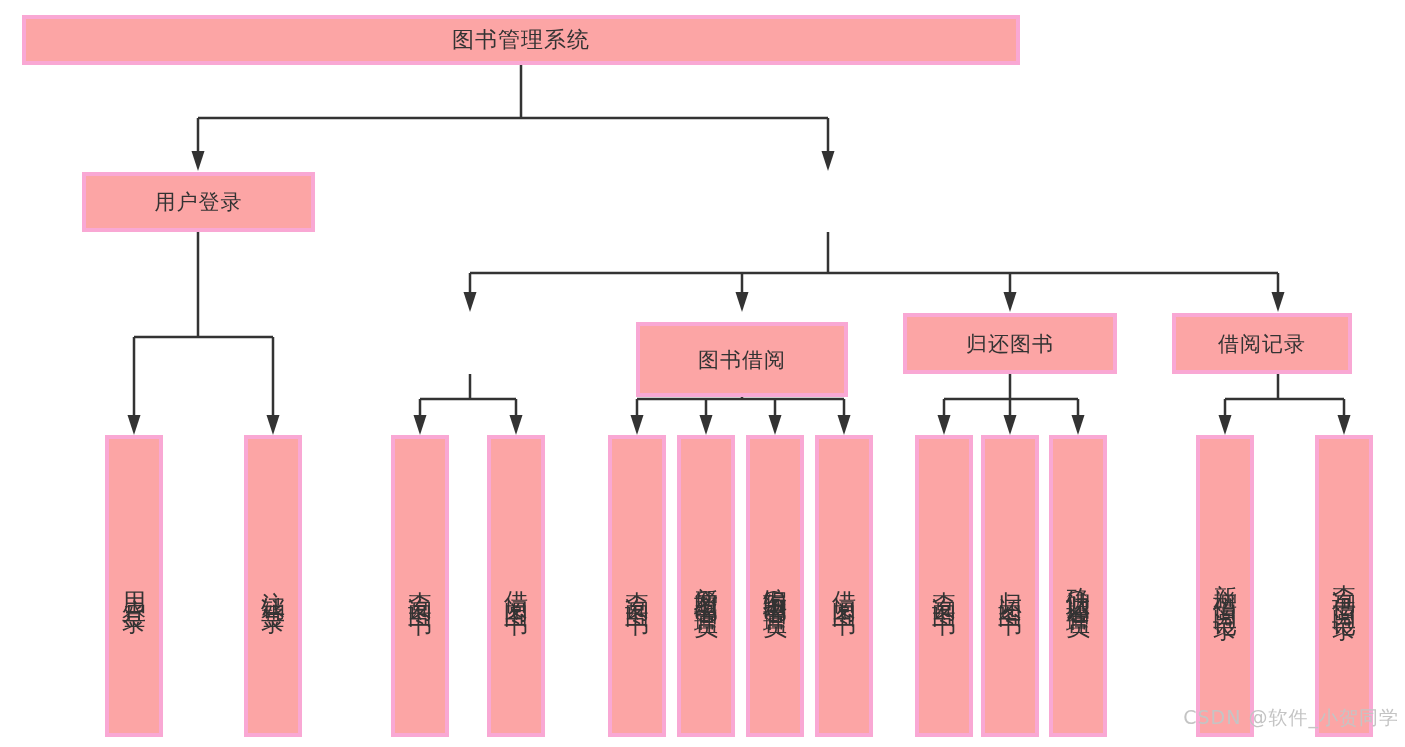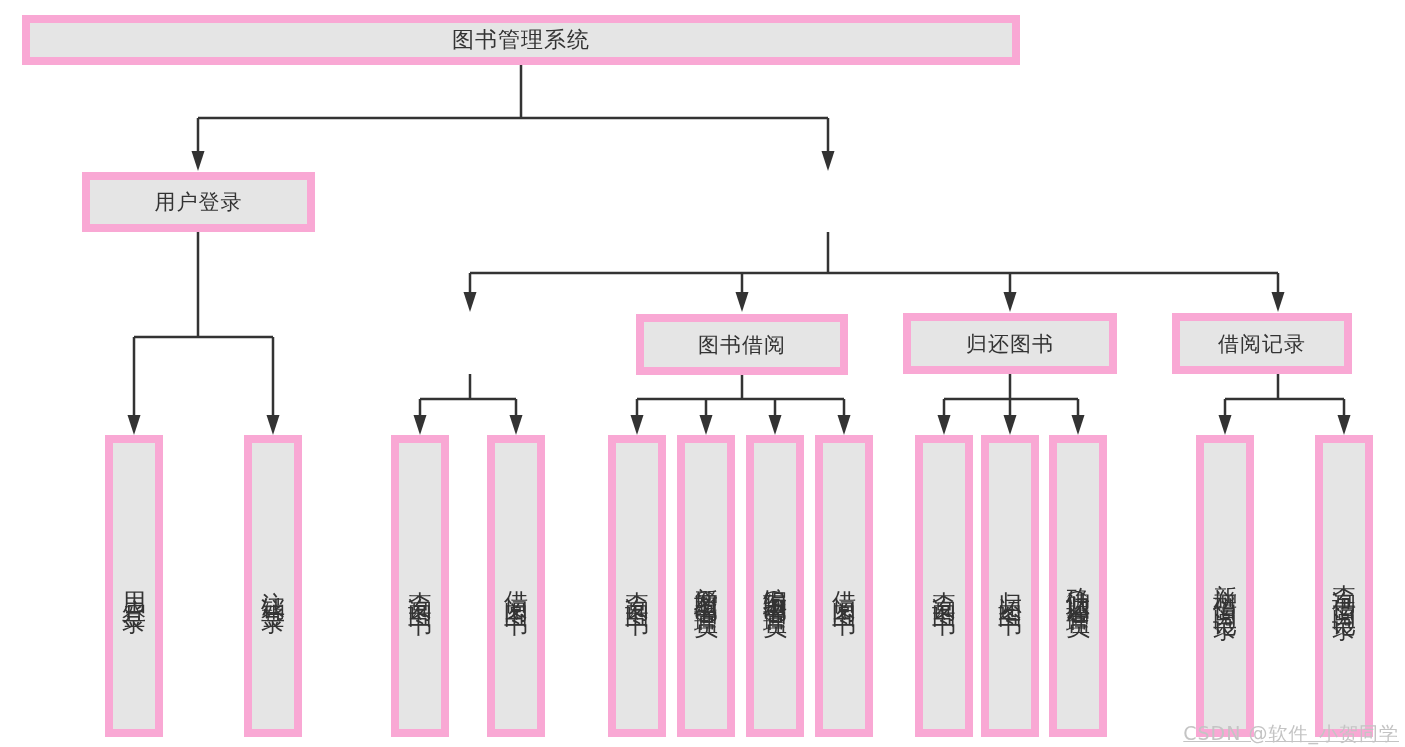--- a/index.html
+++ b/index.html
@@ -2,32 +2,32 @@
 <html><head>
 <meta charset="utf-8">
 <style>
   html,body{margin:0;padding:0;background:#ffffff;}
   #canvas{
     position:relative;width:1405px;height:747px;background:#ffffff;
     font-family:"DejaVu Sans","Liberation Sans",sans-serif;overflow:hidden;
   }
   #wires{position:absolute;left:0;top:0;width:1405px;height:747px;}
   .box{
-    position:absolute;box-sizing:border-box;border:8px solid #f9a8d4;
-    background:#e5e5e5;display:flex;align-items:center;justify-content:center;
+    position:absolute;box-sizing:border-box;border:4px solid #f9a8d4;
+    background:#fca5a5;display:flex;align-items:center;justify-content:center;
   }
   .hlabel{font-size:21px;color:#333333;letter-spacing:1px;white-space:nowrap;}
   .root .hlabel{font-size:22px;}
   .vlabel{
     writing-mode:vertical-rl;text-orientation:mixed;
     font-size:24px;color:#333333;letter-spacing:7px;line-height:1;
   }
   .watermark{
-    position:absolute;right:6px;bottom:0;font-size:19px;color:#c4c4c4;
-    letter-spacing:1px;white-space:nowrap;text-decoration:underline;
+    position:absolute;right:6px;bottom:16px;font-size:19px;color:#c4c4c4;
+    letter-spacing:1px;white-space:nowrap;
   }
 </style>
 </head>
 <body>
 
 <div id="canvas">
 
   <svg id="wires" viewBox="0 0 1405 747" xmlns="http://www.w3.org/2000/svg">
     <g stroke="#333333" stroke-width="2.5" fill="none">
 
@@ -69,21 +69,21 @@
   </svg>
 
   <div class="box root" style="left:22px;top:15px;width:998px;height:50px">
     <span class="hlabel">图书管理系统</span>
   </div>
 
   <div class="box" style="left:82px;top:172px;width:233px;height:60px">
     <span class="hlabel">用户登录</span>
   </div>
 
-  <div class="box" style="left:636px;top:314px;width:212px;height:61px">
+  <div class="box" style="left:636px;top:322px;width:212px;height:75px">
     <span class="hlabel">图书借阅</span>
   </div>
   <div class="box" style="left:903px;top:313px;width:214px;height:61px">
     <span class="hlabel">归还图书</span>
   </div>
   <div class="box" style="left:1172px;top:313px;width:180px;height:61px">
     <span class="hlabel">借阅记录</span>
   </div>
 
   <div class="box" style="left:105px;top:435px;width:58px;height:302px">

